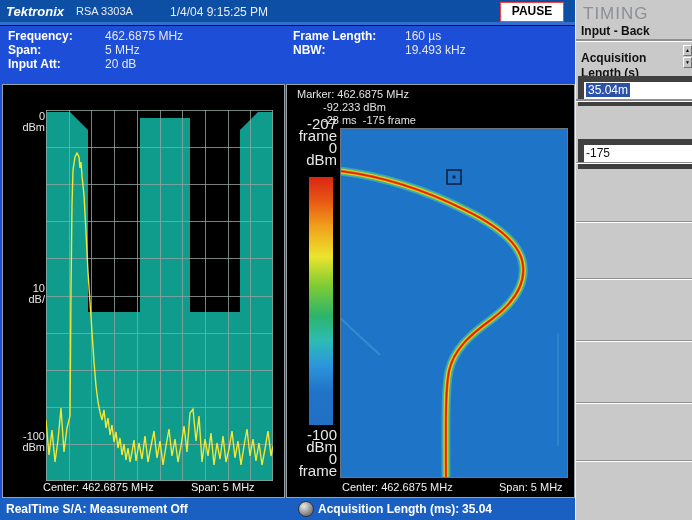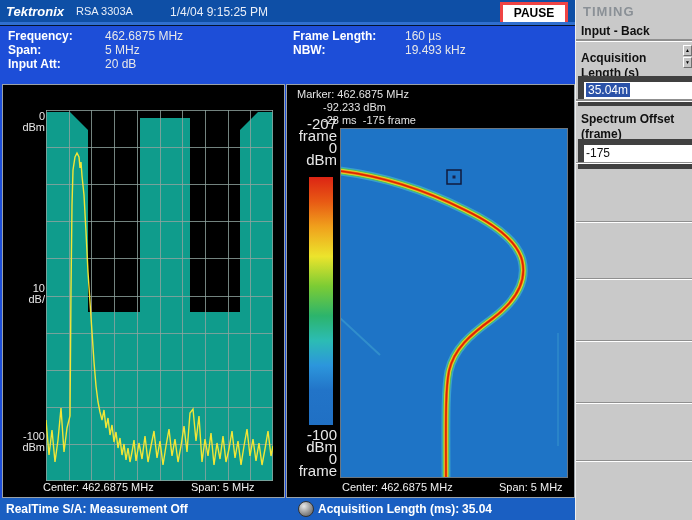--- a/index.html
+++ b/index.html
@@ -5,21 +5,21 @@
   html,body{margin:0;padding:0;background:#222;}
   .screen{position:relative;width:692px;height:520px;background:#1d4ed8;overflow:hidden;
           font-family:"Liberation Sans","DejaVu Sans",sans-serif;padding-left:44px;}
   
   .titlebar{position:absolute;left:0;top:0;width:575px;height:22px;background:#0E4FA6;}
   .titlebar-edge{position:absolute;left:0;top:22px;width:575px;height:3px;background:#2F6FD0;border-bottom:1px solid #04142E;}
   .brand{position:absolute;left:6px;top:4px;color:#FFF;font-weight:bold;font-size:13px;font-style:italic;}
   .model{position:absolute;left:76px;top:5px;color:#E8EEF8;font-weight:normal;font-size:11px;}
   .datetime{position:absolute;left:170px;top:5px;color:#E8EEF8;font-size:12px;}
   .pause-btn{position:absolute;left:500px;top:2px;width:62px;height:18px;background:#FFF;
-             border:3px solid #ef4444;color:#000;font-weight:bold;font-size:12px;text-align:center;line-height:17px;}
+             border:1px solid #ef4444;color:#000;font-weight:bold;font-size:12px;text-align:center;line-height:17px;}
   
   .hlabel{position:absolute;color:#FFF;font-size:12px;font-weight:bold;}
   .hvalue{position:absolute;color:#E8E8E8;font-size:12px;}
   
   .panel{position:absolute;top:84px;height:412px;background:#000;border:1px solid #9AA2A8;}
   .panel-left{left:2px;width:281px;}
   .panel-right{left:286px;width:287px;}
   .ylab{position:absolute;left:0;width:42px;text-align:right;color:#E8E8E8;font-size:11px;line-height:11px;}
   .caption{position:absolute;top:396px;color:#F0F0F0;font-size:11px;white-space:pre;}
   .marker-line{position:absolute;color:#E4E4E4;font-size:11px;white-space:pre;}
@@ -27,21 +27,21 @@
   .colorbar{position:absolute;left:22px;top:92px;width:24px;height:248px;}
   .colorbar-line{position:absolute;left:49px;top:92px;width:2px;height:248px;background:#000;}
   svg{position:absolute;display:block;}
   
   .statusbar{position:absolute;left:0;top:498px;width:578px;height:22px;background:#1A5FC2;}
   .status-text{position:absolute;color:#FFF;font-size:12px;font-weight:bold;top:4px;}
   .knob{position:absolute;left:298px;top:3px;width:14px;height:14px;border-radius:50%;
         background:radial-gradient(circle at 35% 30%,#E8E8E8,#8A8A8A 60%,#555);border:1px solid #333;}
   
   .sidebar{position:absolute;left:575px;top:0;width:117px;height:520px;background:#C9C9C9;border-left:1px solid #EFEFEF;}
-  .menu-title{position:absolute;left:7px;top:4px;color:#8A9096;font-weight:bold;font-size:13px;letter-spacing:1px;}
+  .menu-title{position:absolute;left:7px;top:4px;color:#8A9096;font-weight:normal;font-size:17px;letter-spacing:1px;}
   .cancel-back{position:absolute;left:5px;top:24px;color:#101010;font-weight:bold;font-size:12px;}
   .skey-label{position:absolute;left:5px;color:#101010;font-weight:bold;font-size:12px;line-height:15px;width:96px;margin-top:9px;}
   .groove{position:absolute;left:0;width:117px;height:2px;background:#8F8F8F;box-shadow:0 1px 0 #FFFFFF;}
   .field{position:absolute;left:2px;width:109px;height:18px;background:#FFF;border:6px solid #404040;
          font-size:12px;color:#111;line-height:17px;padding-left:2px;}
   .sel{background:#2B52A8;color:#FFF;padding:0 2px;}
   .spinner{position:absolute;left:107px;top:45px;width:9px;height:24px;}
   .spin-btn{width:9px;height:11px;background:#C4C4C4;border:1px solid;border-color:#FFF #707070 #707070 #FFF;
             font-size:5px;line-height:9px;text-align:center;color:#000;box-sizing:border-box;margin-bottom:1px;}
   .softkey-slot{position:absolute;left:0;width:117px;border-top:1px solid #8F8F8F;box-shadow:inset 0 1px 0 #FFFFFF;}
@@ -174,21 +174,20 @@
     <div class="skey-label" style="top:42px">Acquisition Length (s)</div>
     <div class="spinner">
       <div class="spin-btn">▲</div>
       <div class="spin-btn">▼</div>
     </div>
     <div class="field" style="top:76px">
       <span class="sel">35.04m</span>
     </div>
     <div class="groove" style="top:99px"></div>
 
-    <div class="skey-label" style="top:103px">Spectrum Offset (frame)</div>
     <div class="field" style="top:139px">-175</div>
 
     <div class="softkey-slot" style="top:162px;height:59px"></div>
     <div class="softkey-slot" style="top:221px;height:57px"></div>
     <div class="softkey-slot" style="top:278px;height:62px"></div>
     <div class="softkey-slot" style="top:340px;height:62px"></div>
     <div class="softkey-slot" style="top:402px;height:58px"></div>
     <div class="softkey-slot" style="top:460px;height:60px"></div>
   </div>
 

